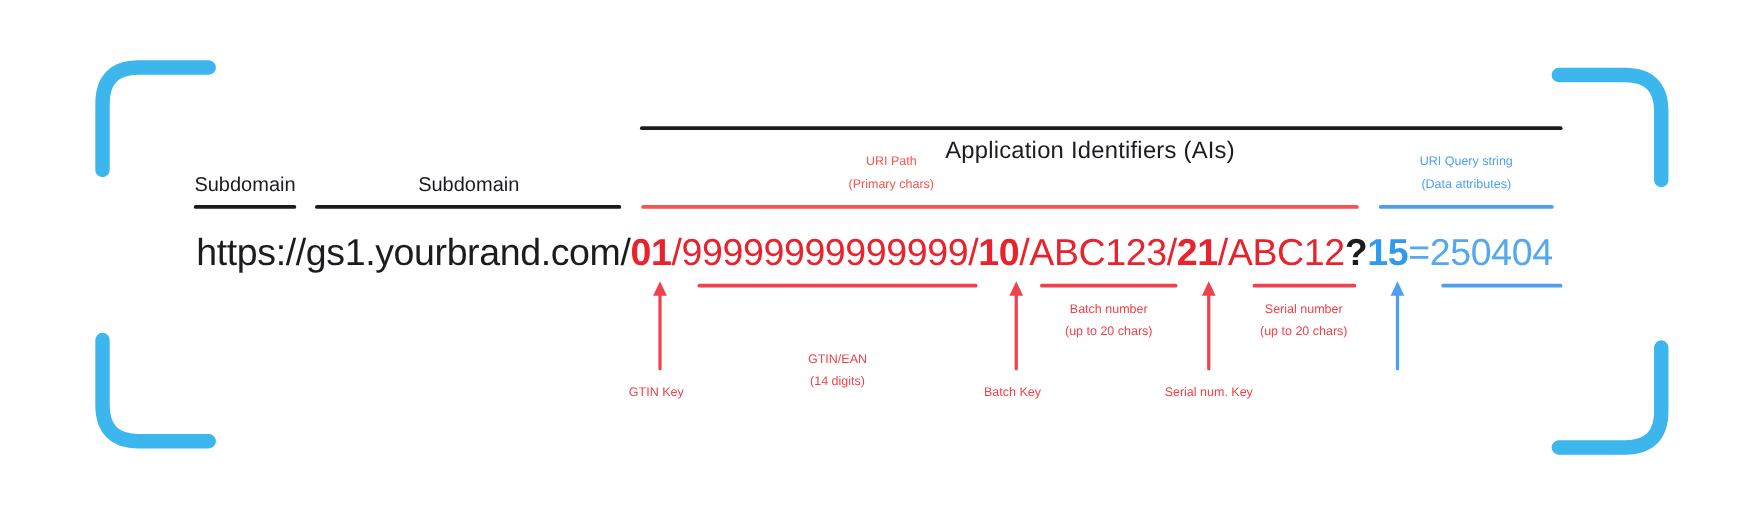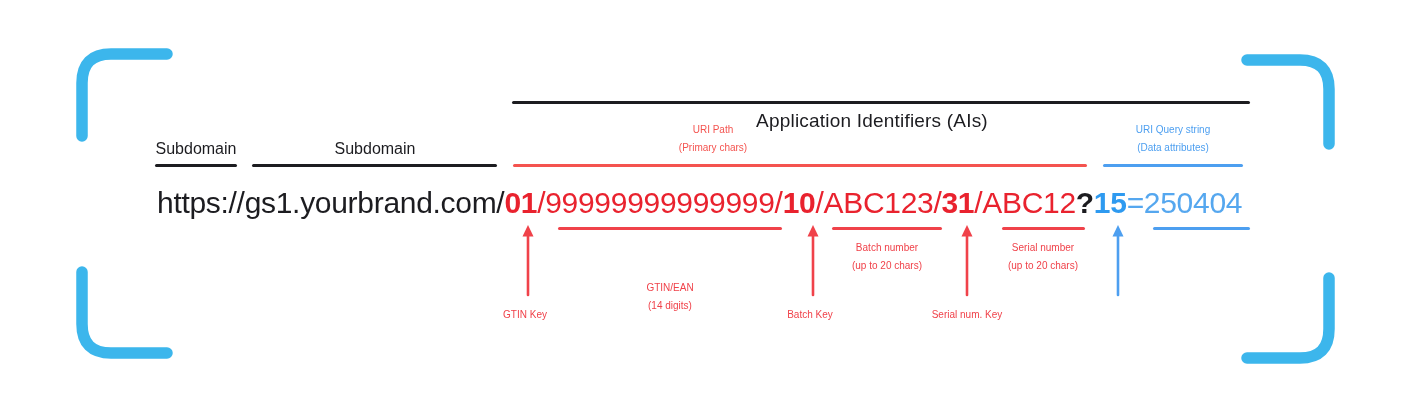--- a/index.html
+++ b/index.html
@@ -74,21 +74,21 @@
   </div>
   <div class="rule thin red" style="left:513px;top:164px;width:574px;"></div>
 
   <div class="abs ctr lbl-sm t-blue two-line" style="left:1173px;top:121px;">
     <span>URI Query string</span>
     <span class="sub">(Data attributes)</span>
   </div>
   <div class="rule thin blue" style="left:1103px;top:164px;width:140px;"></div>
 
   <div class="url">
-    <span class="u-black">https://gs1.yourbrand.com/</span><span class="u-rbold">01</span><span class="u-red">/99999999999999/</span><span class="u-rbold">10</span><span class="u-red">/ABC123/</span><span class="u-rbold">31</span><span class="u-red">/ABC12</span><span class="u-qmark">?</span><span class="u-bbold">15</span><span class="u-blue">=250404</span>
+    <span class="u-black">https://gs1.yourbrand.com/</span><span class="u-rbold">01</span><span class="u-red">/99999999999999/</span><span class="u-rbold">10</span><span class="u-red">/ABC123/</span><span class="u-rbold">21</span><span class="u-red">/ABC12</span><span class="u-qmark">?</span><span class="u-bbold">15</span><span class="u-blue">=250404</span>
   </div>
 
   <div class="rule thin ared" style="left:558px;top:227px;width:224px;"></div>
   <div class="rule thin ared" style="left:832px;top:227px;width:110px;"></div>
   <div class="rule thin ared" style="left:1002px;top:227px;width:83px;"></div>
   <div class="rule thin blue" style="left:1153px;top:227px;width:97px;"></div>
 
   <div class="abs ctr lbl-sm t-ared two-line" style="left:670px;top:239px;margin-top:40px;">
     <span>GTIN/EAN</span>
     <span class="sub">(14 digits)</span>

